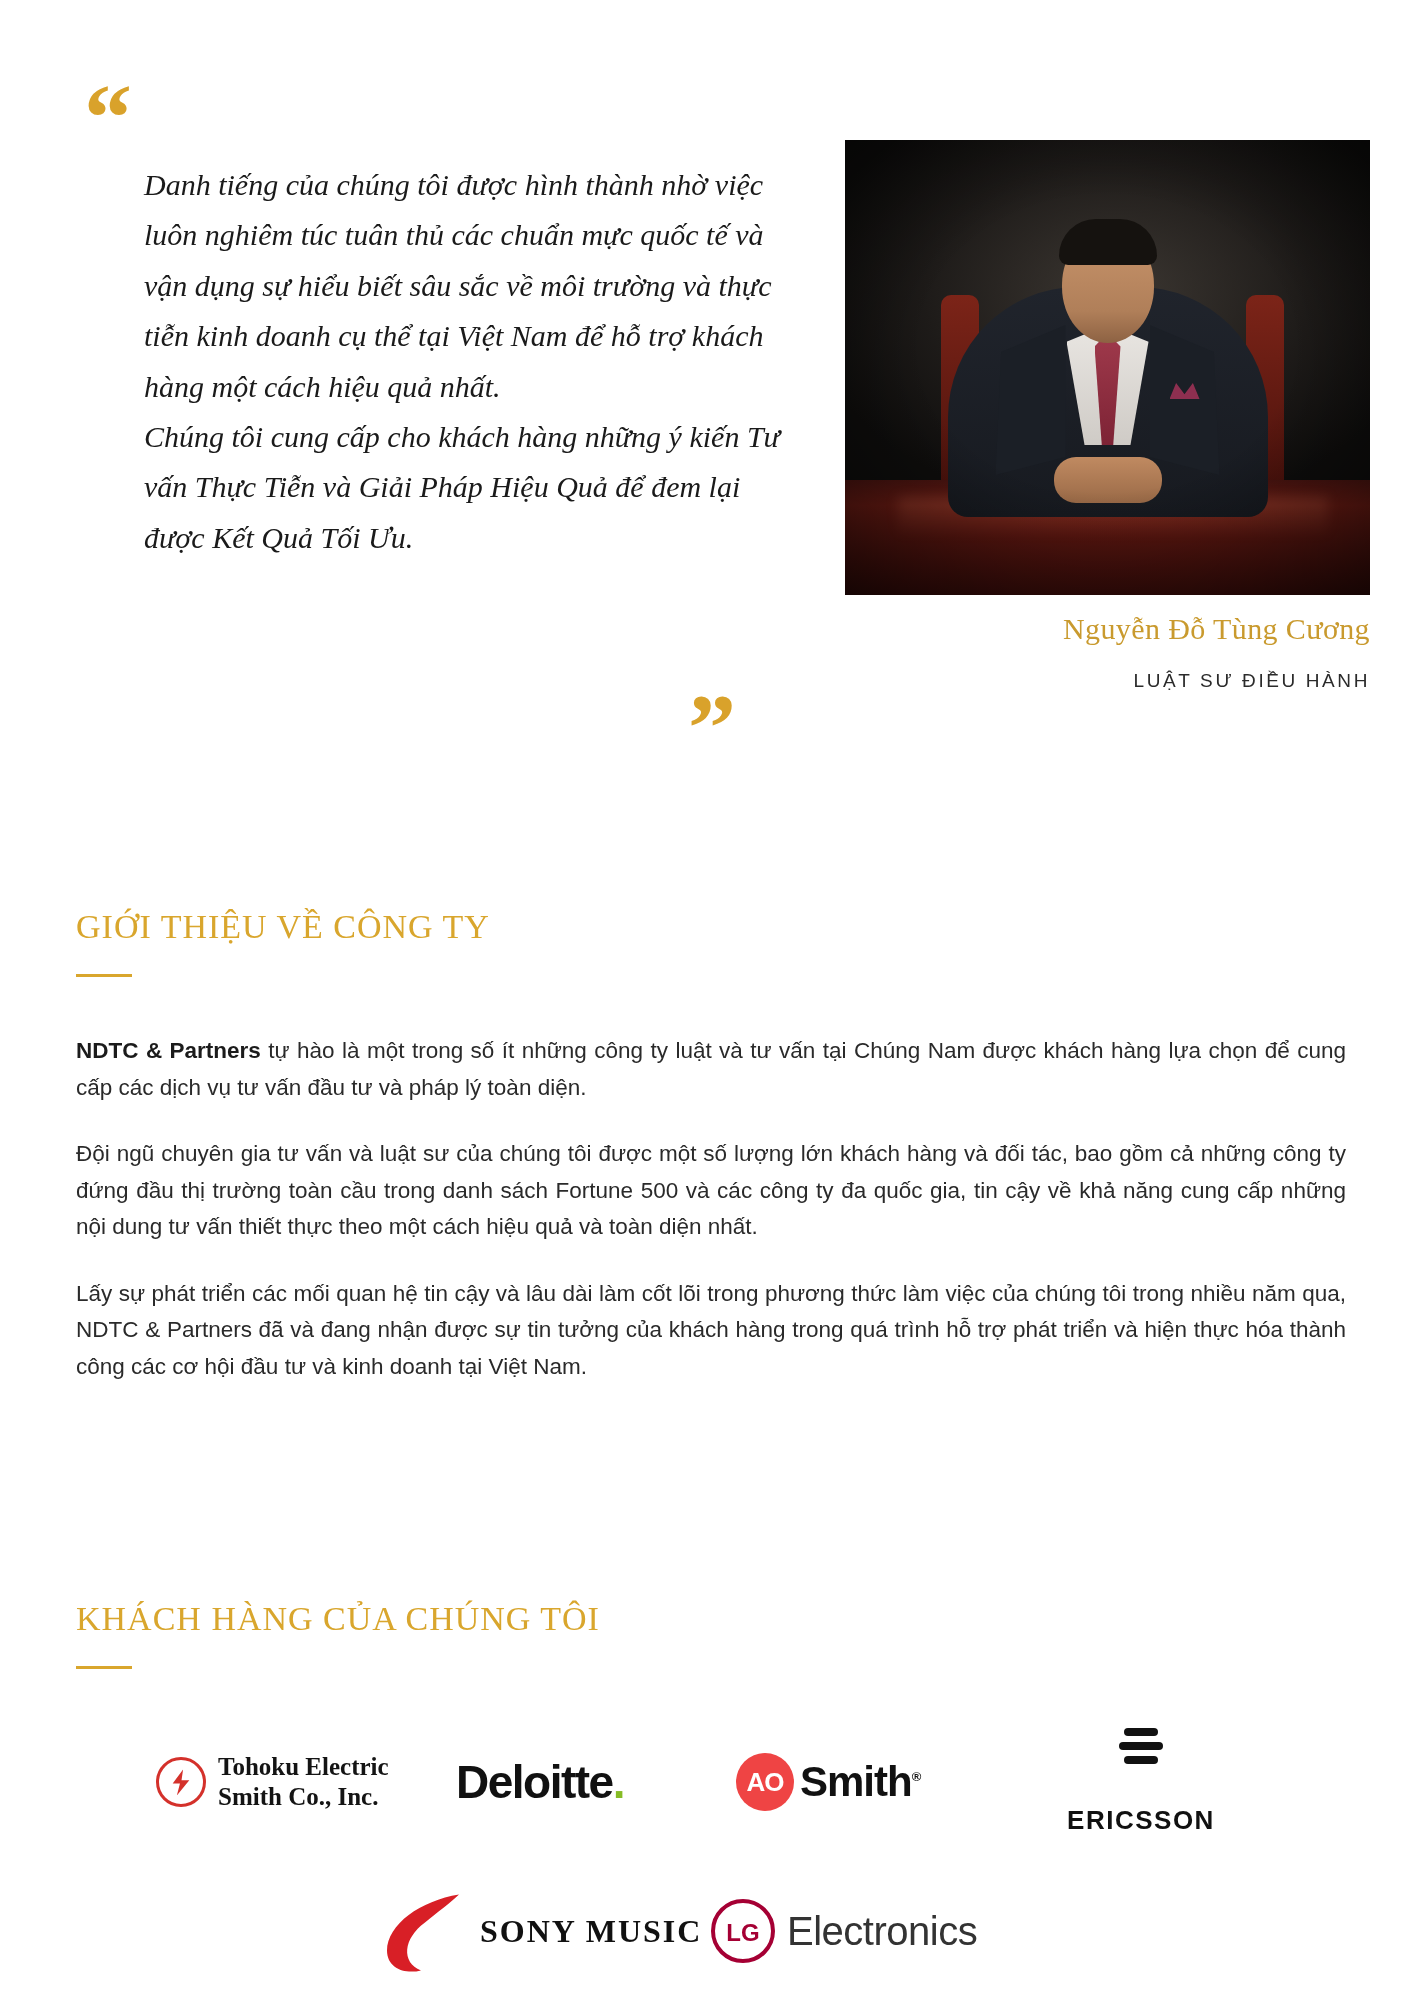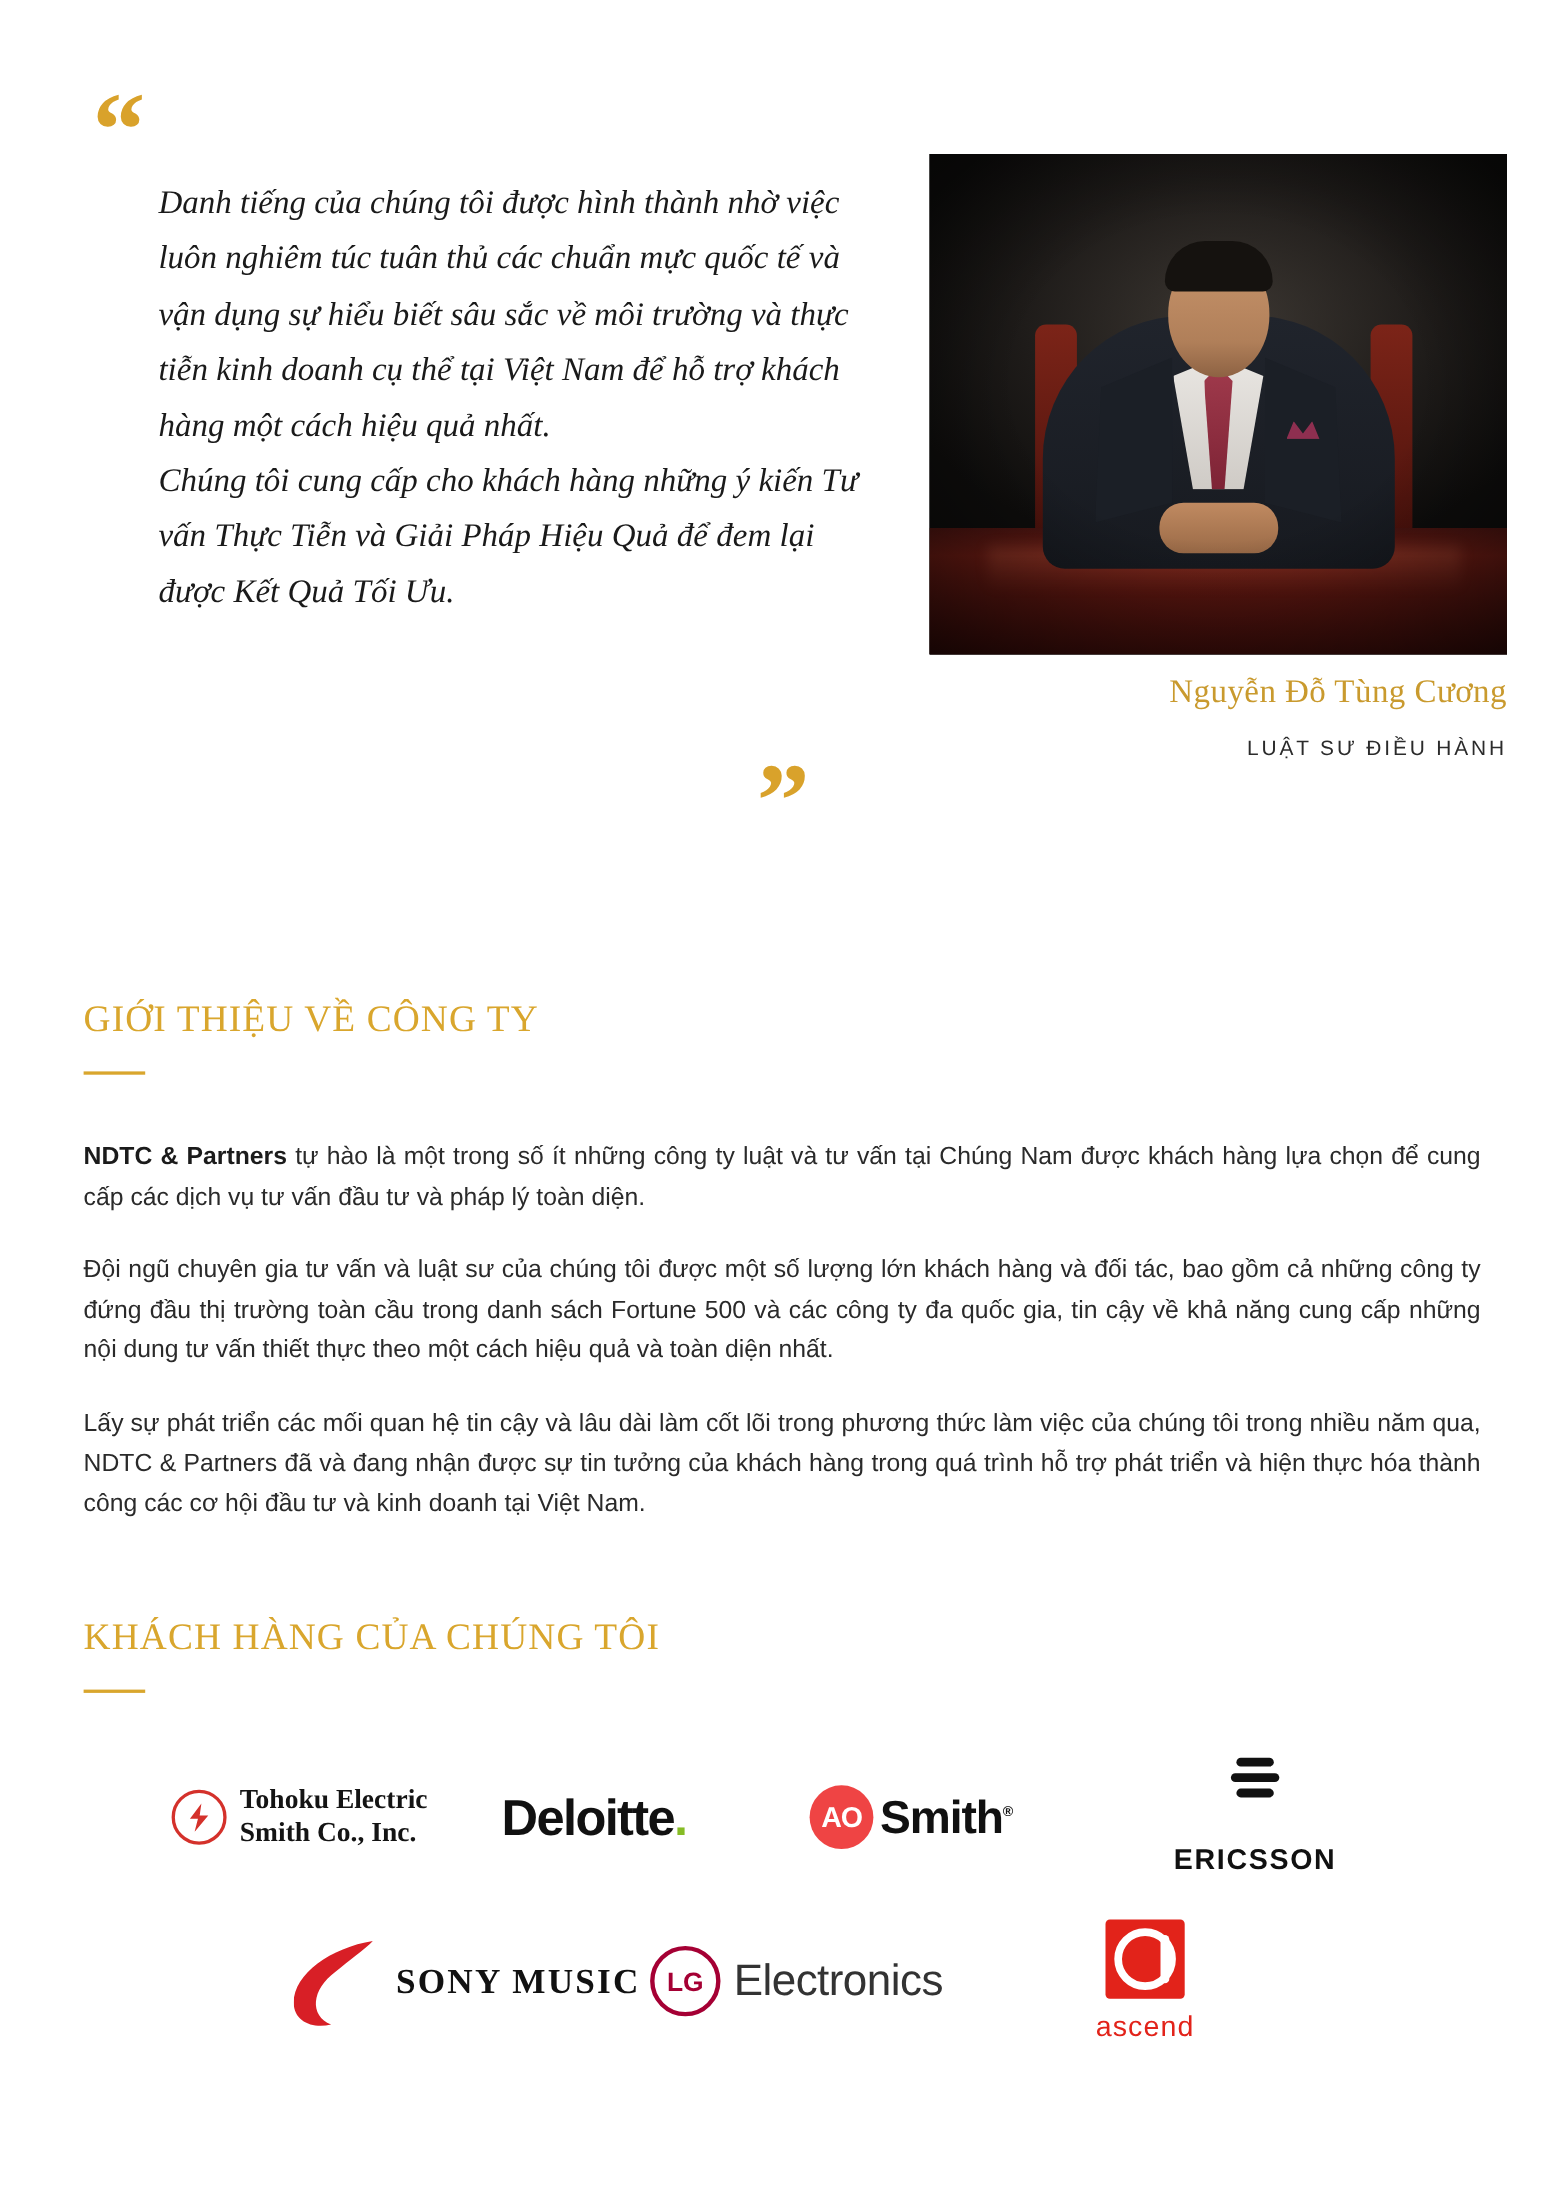--- a/index.html
+++ b/index.html
@@ -253,21 +253,21 @@
     color: #2a2a2a;
     text-align: justify;
   }
   .about-body p { margin: 0 0 30px 0; }
   .about-body p:last-child { margin-bottom: 0; }
   .about-body strong { font-weight: 700; color: #1b1b1b; }
 
   .clients-section {
     position: absolute;
     left: 76px;
-    top: 1442px;
+    top: 1572px;
     width: 1270px;
   }
 
   .logo-grid-row {
     display: flex;
     align-items: center;
     justify-content: center;
     gap: 0px;
   }
   .logo-row-1 {
@@ -506,23 +506,17 @@
         </div>
       </div>
 
       <div class="logo-cell">
         <div class="logo-lg">
           <div class="lg-circle"></div>
           <div class="lg-word">Electronics</div>
         </div>
       </div>
 
-      <div class="logo-cell">
-        <div class="logo-ascend">
-          <div class="ascend-mark"></div>
-          <div class="ascend-word">ascend</div>
-        </div>
-      </div>
 
     </div>
   </section>
 
 </div>
 
 </body></html>

